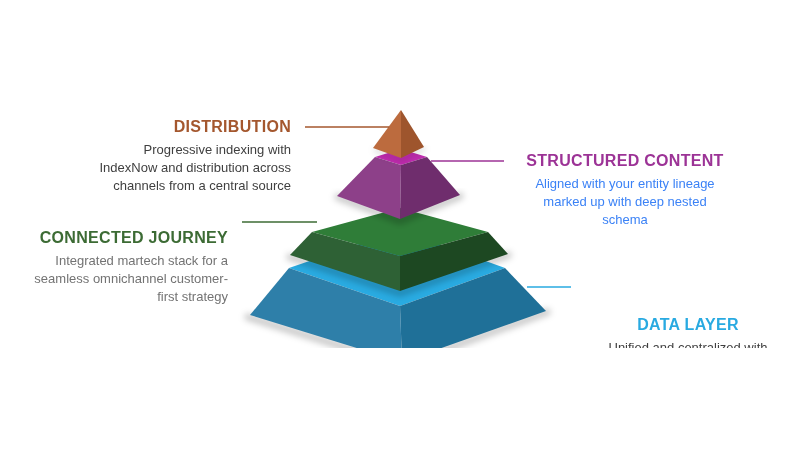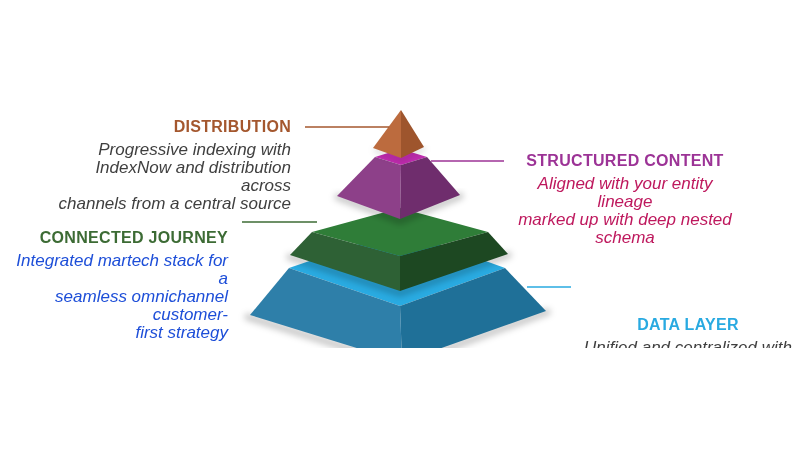--- a/index.html
+++ b/index.html
@@ -9,21 +9,21 @@
   }
   .stage svg{position:absolute;left:0;top:0;}
   .shadow{stroke:rgba(0,0,0,0.22);stroke-width:7;fill:none;stroke-linecap:round;filter:url(#softblur);}
   .shadow.small{stroke-width:4;stroke:rgba(0,0,0,0.18);}
   .connector{stroke-width:1.6;}
   .label-block{position:absolute;}
   .label-block .tier-title{
     font-size:16px;line-height:19px;font-weight:600;letter-spacing:0.3px;white-space:nowrap;
   }
   .label-block .tier-desc{
-    margin-top:5px;font-size:17px;line-height:18px;white-space:pre-line;font-style:italic;
+    margin-top:5px;font-size:13px;line-height:18px;white-space:pre-line;
   }
   .align-right{text-align:right;}
   .align-left{text-align:center;}
 </style>
 </head>
 <body>
 
 <div class="stage">
 
   <svg width="800" height="450" viewBox="0 0 800 450">
@@ -68,28 +68,28 @@
 
   <div class="label-block align-right" style="left:58px;top:117px;width:233px;">
     <div class="tier-title" style="color: rgb(164, 87, 46);">DISTRIBUTION</div>
     <div class="tier-desc" style="color: rgb(63, 63, 63);">Progressive indexing with
 IndexNow and distribution across
 channels from a central source</div>
   </div>
 
   <div class="label-block align-left" style="left:510px;top:151px;width:230px;">
     <div class="tier-title" style="color: rgb(156, 51, 150);">STRUCTURED CONTENT</div>
-    <div class="tier-desc" style="color: #be185d;">Aligned with your entity lineage
+    <div class="tier-desc" style="color: #3b82f6;">Aligned with your entity lineage
 marked up with deep nested
 schema</div>
   </div>
 
   <div class="label-block align-right" style="left:14px;top:228px;width:214px;">
     <div class="tier-title" style="color: rgb(60, 107, 52);">CONNECTED JOURNEY</div>
-    <div class="tier-desc" style="color: #1d4ed8;">Integrated martech stack for a
+    <div class="tier-desc" style="color: #737373;">Integrated martech stack for a
 seamless omnichannel customer-
 first strategy</div>
   </div>
 
   <div class="label-block align-left" style="left:578px;top:277px;width:220px;margin-top:38px;">
     <div class="tier-title" style="color: rgb(41, 170, 225);">DATA LAYER</div>
     <div class="tier-desc" style="color: rgb(63, 63, 63);">Unified and centralized with</div>
   </div>
 
 </div>

